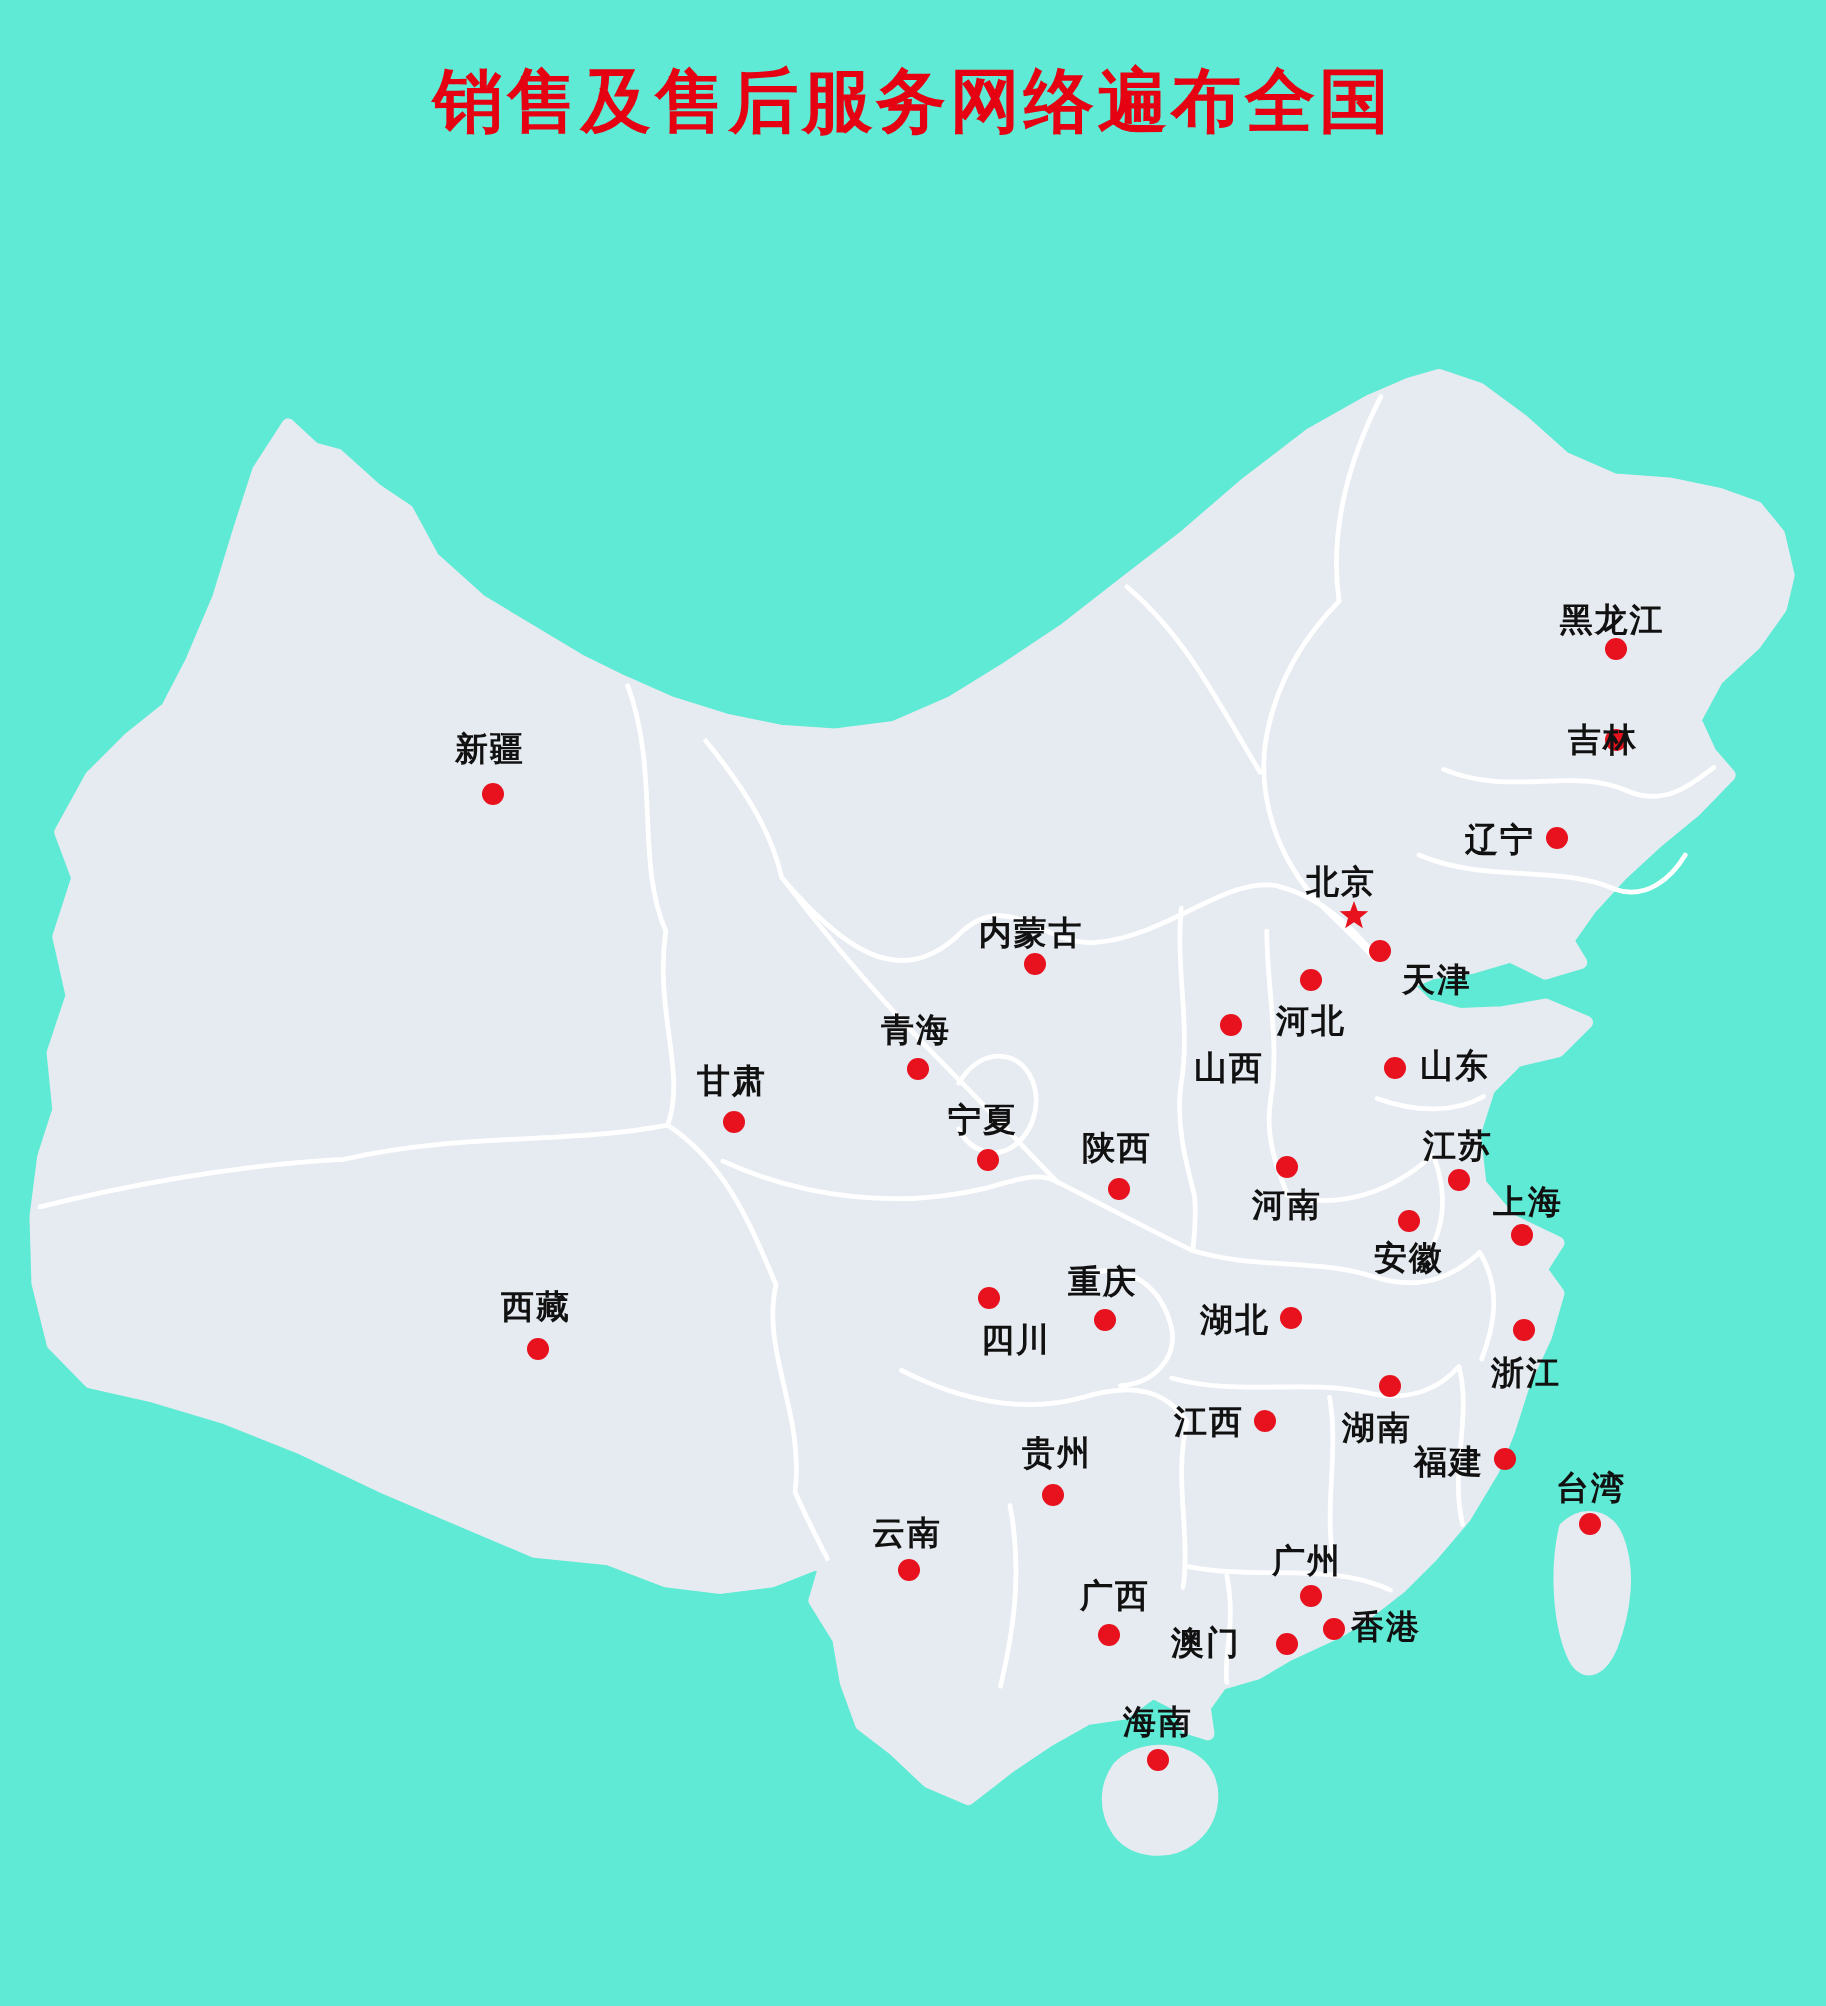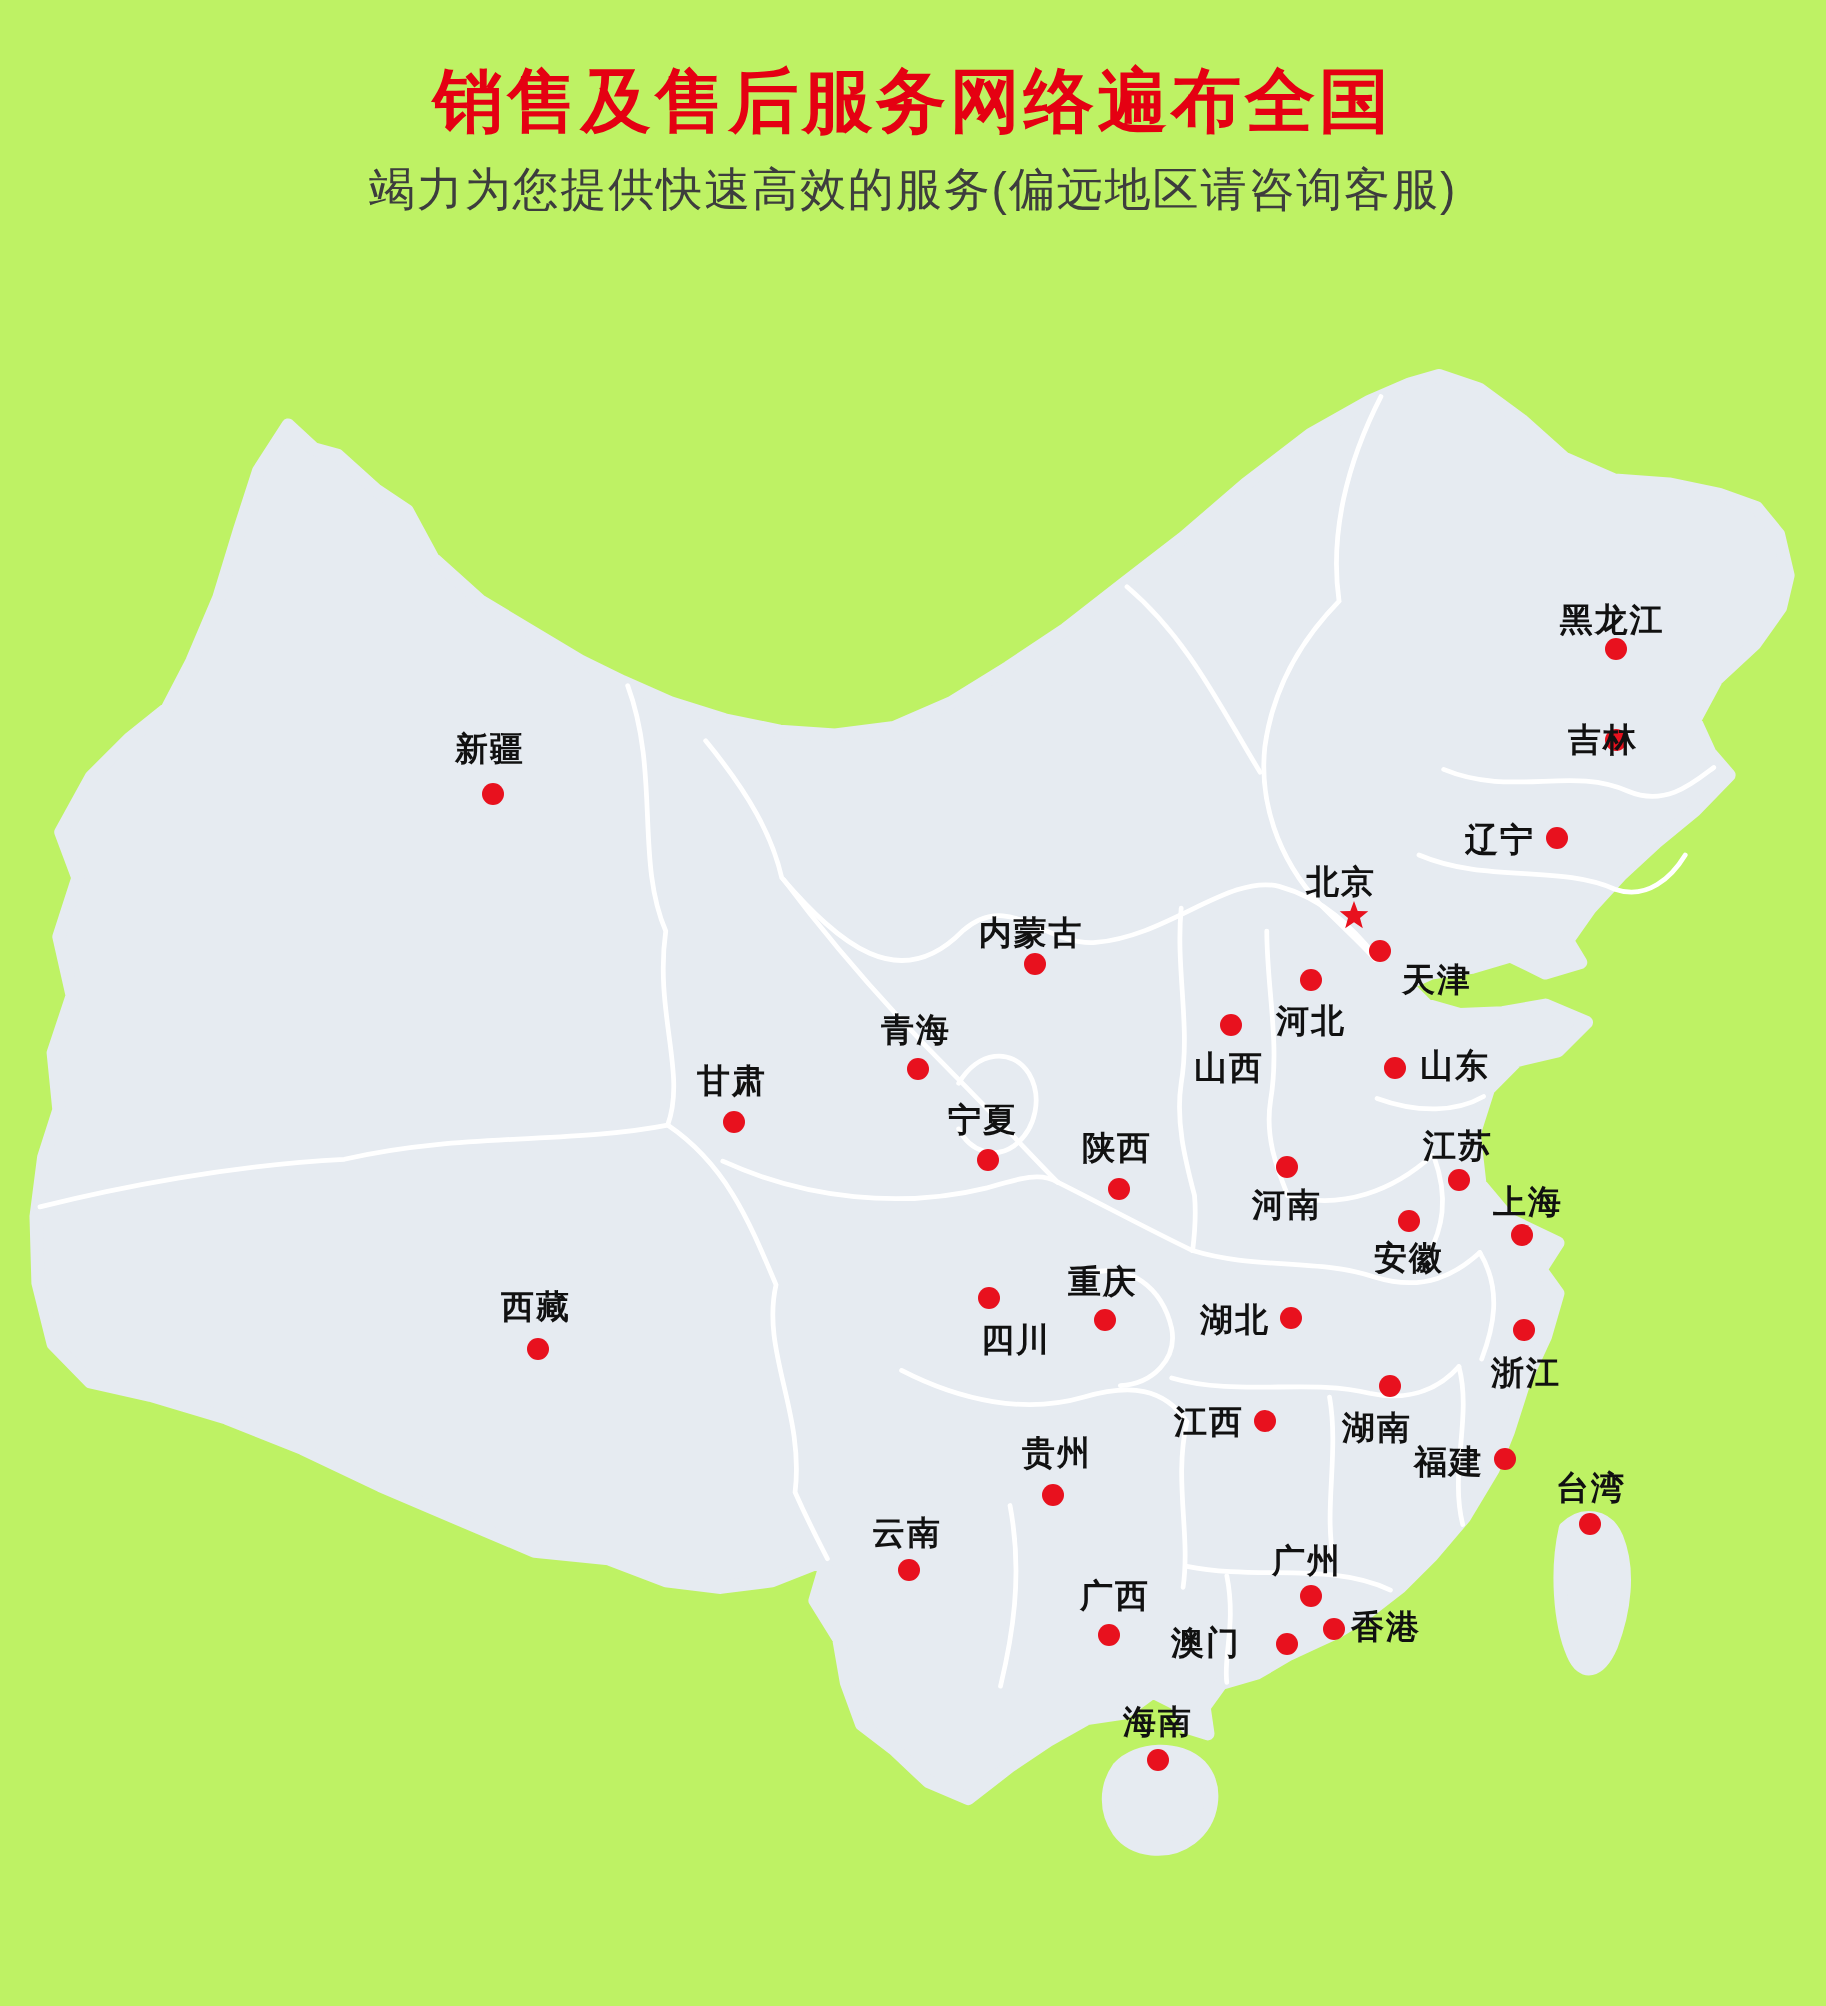--- a/index.html
+++ b/index.html
@@ -1,19 +1,19 @@
 <!DOCTYPE html>
 <html style="--title-red: #e50012; --subtitle-gray: #3d3d3d; --marker-red: #e8111e; --label-black: #111111;font-size:15px"><head>
 <meta charset="utf-8">
 <style>
   html,body{margin:0;padding:0;background:#ffffff;}
   .page{
     position:relative;
     width:1826px;height:2007px;
-    background:#bef264;
+    background:#5eead4;
     overflow:hidden;
     font-family:"Liberation Sans","DejaVu Sans",sans-serif;
   }
   .page-title{
     position:absolute;top:65px;left:0;width:100%;
     margin:0;text-align:center;
     font-size:70px;line-height:1.05;font-weight:800;
     letter-spacing:3.8px;color:var(--title-red,#e50012);
   }
   .page-subtitle{
@@ -41,21 +41,20 @@
     font-size:33px;font-weight:700;letter-spacing:1.9px;
     color:var(--label-black,#111111);
   }
 </style>
 </head>
 <body>
 
 <div class="page">
 
   <h1 class="page-title">销售及售后服务网络遍布全国</h1>
-  <p class="page-subtitle">竭力为您提供快速高效的服务(偏远地区请咨询客服)</p>
 
   <div class="map-area">
     <svg class="map-svg" width="1826" height="2007" viewBox="0 0 1920 2110" aria-hidden="true">
       <g id="land-group" fill="#e6ebf1" stroke="#e6ebf1" stroke-width="14" stroke-linejoin="round">
 
         <path d="M303,430 L330,455 L355,462 L395,498 L428,520 L455,570 L505,615 L560,648 L610,678 L655,700
           L705,722 L762,740 L820,752 L878,756 L940,748 L1000,722 L1060,685 L1120,645
           L1180,598 L1245,548 L1310,492 L1378,440 L1440,405 L1482,387 L1513,378
           L1555,392 L1600,425 L1645,465 L1698,488 L1755,492 L1808,503 L1847,517
           L1870,545 L1880,588 L1872,622 L1845,660 L1805,697 L1782,740 L1798,775

